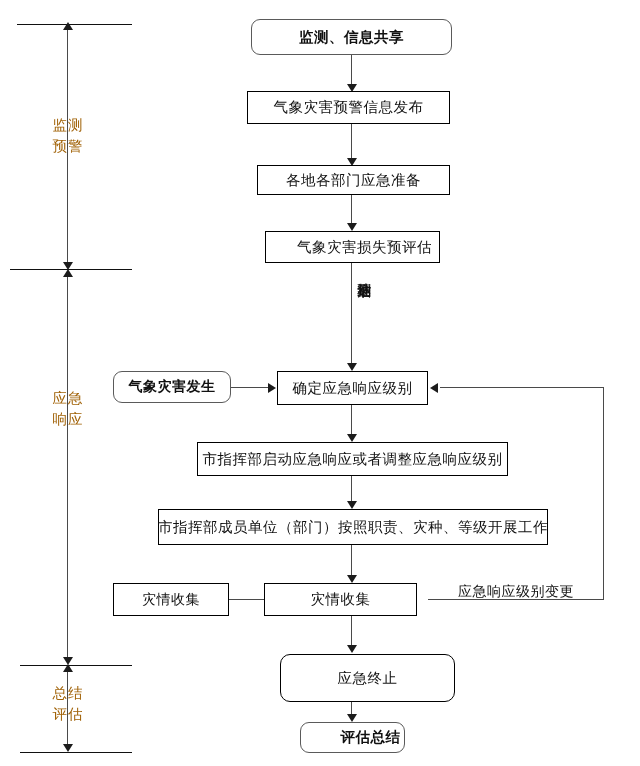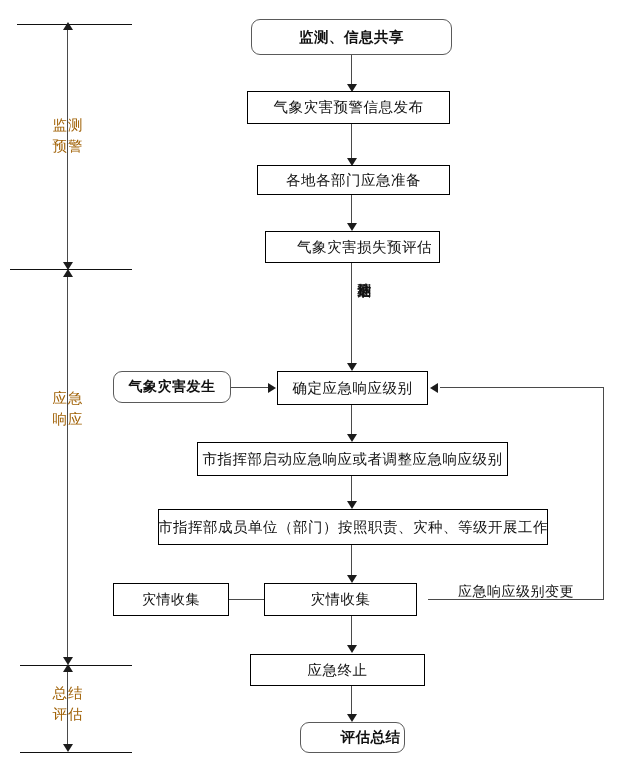--- a/index.html
+++ b/index.html
@@ -169,17 +169,17 @@
   <div class="node" style="left:277px;top:371px;width:151px;height:34px;">确定应急响应级别</div>
 
   <div class="node" style="left:197px;top:442px;width:311px;height:34px;">市指挥部启动应急响应或者调整应急响应级别</div>
 
   <div class="node" style="left:158px;top:509px;width:390px;height:36px;">市指挥部成员单位（部门）按照职责、灾种、等级开展工作</div>
 
   <div class="node small" style="left:113px;top:583px;width:116px;height:33px;">灾情收集</div>
 
   <div class="node" style="left:264px;top:583px;width:153px;height:33px;">灾情收集</div>
 
-  <div class="node" style="left:250px;top:654px;width:175px;height:32px;">应急终止</div>
+  <div class="node" style="left:280px;top:654px;width:175px;height:48px;border-radius:10px;">应急终止</div>
 
   <div class="node rounded" style="left:300px;top:722px;width:105px;height:31px;padding-left:36px;">评估总结</div>
 
 </div>
 
 </body></html>

